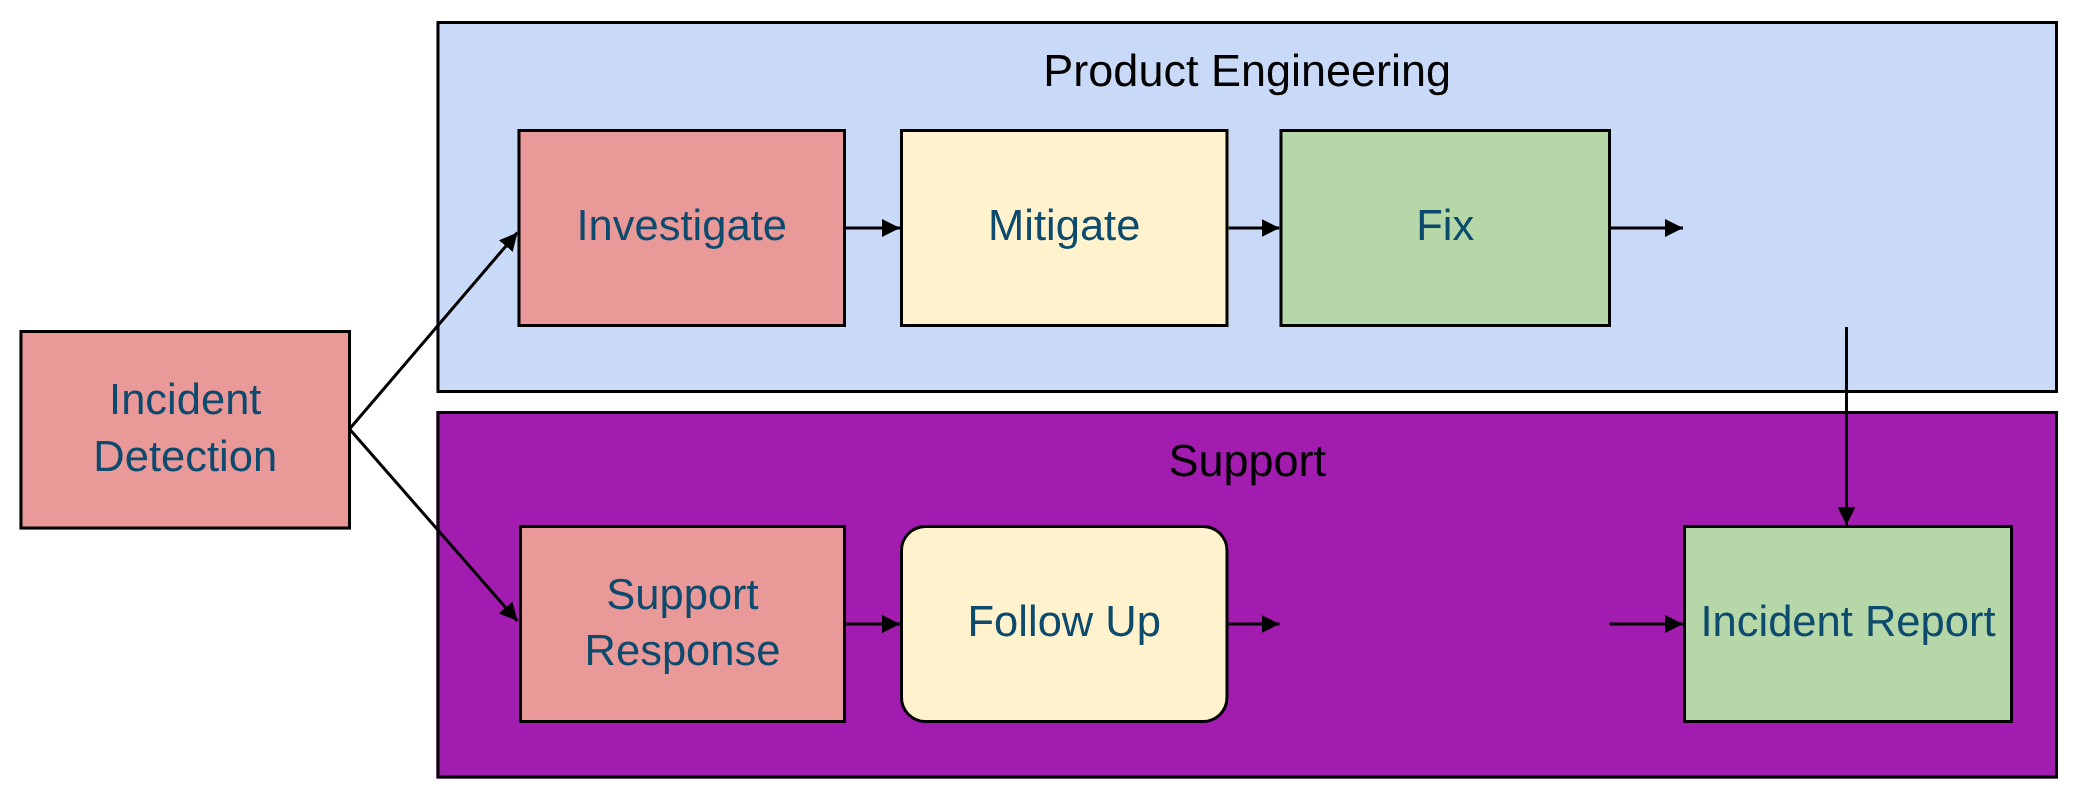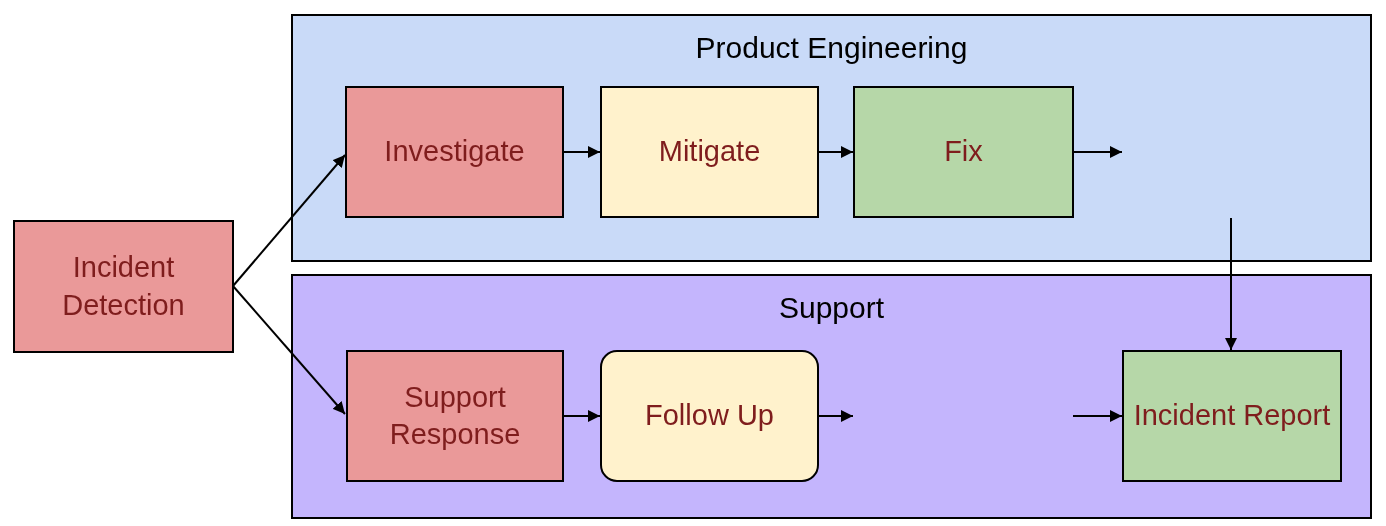--- a/index.html
+++ b/index.html
@@ -32,21 +32,21 @@
   .node {
     position: absolute;
     border: 2px solid #000000;
     box-sizing: border-box;
     display: flex;
     align-items: center;
     justify-content: center;
     text-align: center;
     font-size: 29px;
     line-height: 1.28;
-    color: #7f1d1d;
+    color: #0c4a6e;
   }
   .n-detect  { left: 13px;   top: 220px; width: 221px; height: 133px; }
   .n-invest  { left: 345px;  top: 86px;  width: 219px; height: 132px; }
   .n-mitig   { left: 600px;  top: 86px;  width: 219px; height: 132px; }
   .n-fix     { left: 853px;  top: 86px;  width: 221px; height: 132px; }
   .n-postm   { left: 1122px; top: 86px;  width: 220px; height: 132px; }
   .n-initial { left: 346px;  top: 350px; width: 218px; height: 132px; }
   .n-follow  { left: 600px;  top: 350px; width: 219px; height: 132px; }
   .n-close   { left: 853px;  top: 350px; width: 220px; height: 132px; }
   .n-report  { left: 1122px; top: 350px; width: 220px; height: 132px; }
@@ -63,21 +63,21 @@
 </style>
 </head>
 <body>
 
 <div class="canvas">
 
   <div class="lane lane-pe" style="background-color: rgb(201, 218, 248);">
     <div class="lane-title">Product Engineering</div>
   </div>
 
-  <div class="lane lane-sup" style="background-color: #c4b5fd;">
+  <div class="lane lane-sup" style="background-color: #a21caf;">
     <div class="lane-title">Support</div>
   </div>
 
   <div class="node n-detect" style="background-color: rgb(234, 153, 153);">
     <span>Incident Detection</span>
   </div>
 
   <div class="node n-invest" style="background-color: rgb(234, 153, 153);">
     <span>Investigate</span>
   </div>

